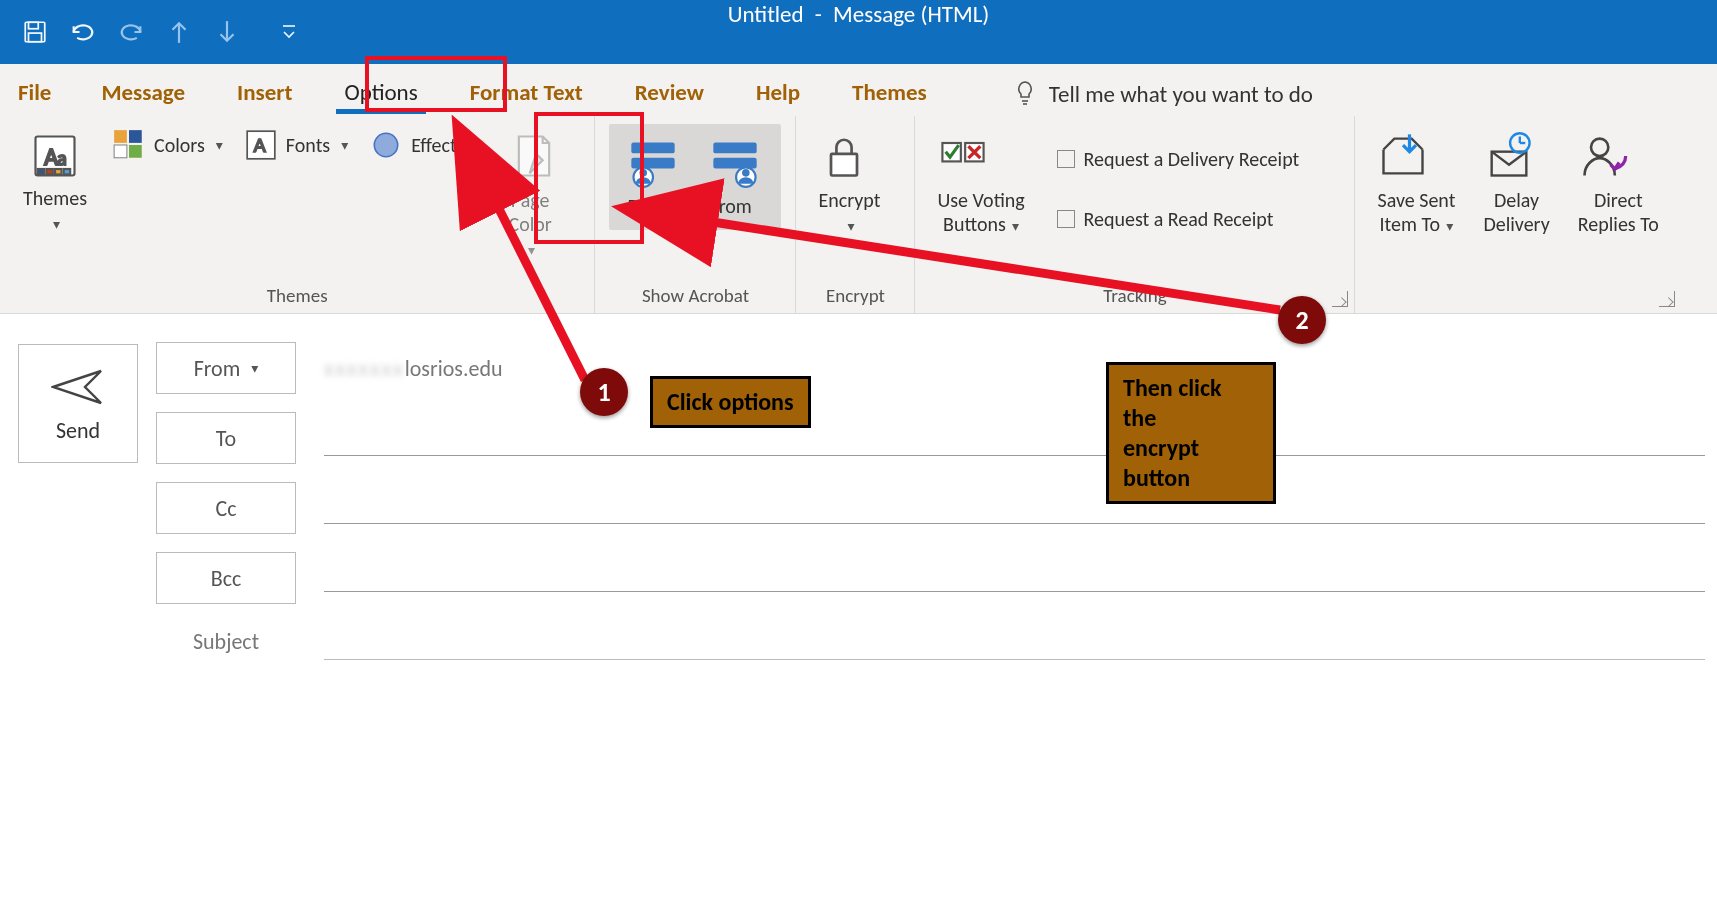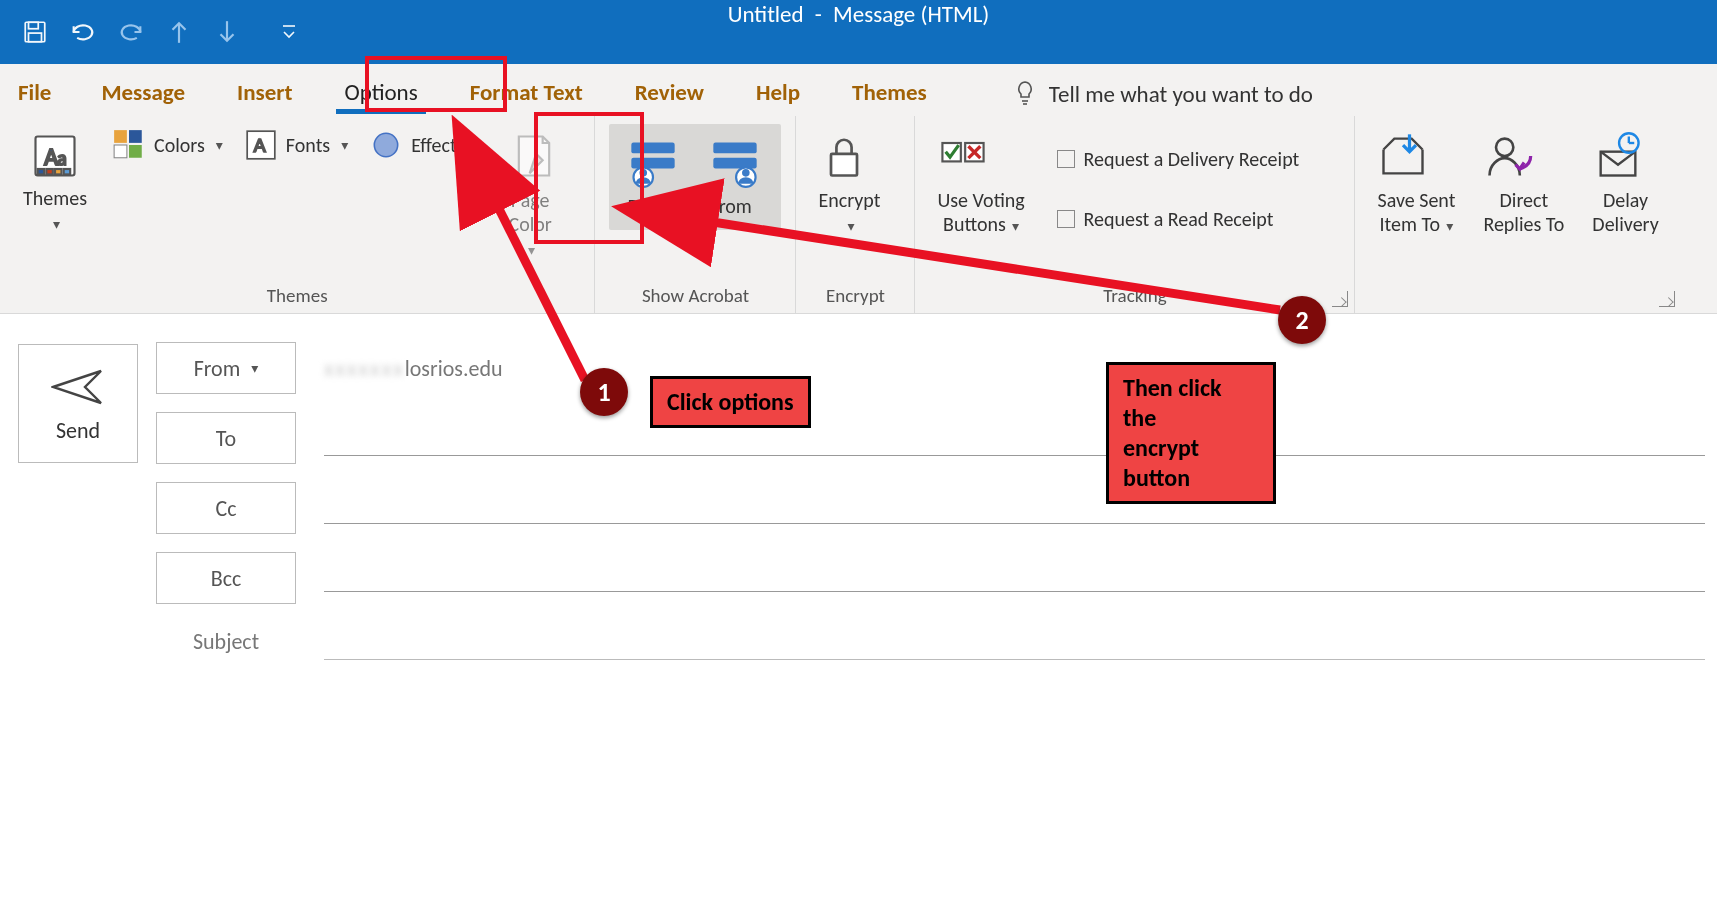--- a/index.html
+++ b/index.html
@@ -49,21 +49,21 @@
   .field-input { flex:1; height:44px; border:none; border-bottom:1px solid #999; font-size:22px; padding:4px 6px; outline:none; color:#444; }
   .from-val { font-size:22px; color:#777; }
   .from-val .blurred { color:#ccc; filter: blur(3px); letter-spacing:2px; }
   .right-col { flex:1; }
   .subject-row { margin-top: 6px; }
 
   
   .annot { position:absolute; pointer-events:none; }
   .redbox { border:4px solid #E81123; }
   .callout-num { width:48px; height:48px; border-radius:50%; background:#7E0A0A; color:#fff; font-weight:bold; font-size:26px; display:flex; align-items:center; justify-content:center; box-shadow:0 2px 4px rgba(0,0,0,.4); }
-  .callout-box { border:3px solid #000; background:#ef4444; padding:8px 14px; font-size:24px; font-weight:bold; color:#000; line-height:1.25; }
+  .callout-box { border:3px solid #000; background:#a16207; padding:8px 14px; font-size:24px; font-weight:bold; color:#000; line-height:1.25; }
   svg.arrow { position:absolute; overflow:visible; }
 
   
   .ico48 { width:52px; height:52px; }
   .ico32 { width:34px; height:34px; }
 
   .themes-big { display:flex; flex-direction:column; align-items:center; gap:4px; padding-right:6px;}
   .themes-stack { display:flex; flex-direction:row; gap:9px; }
 </style>
 </head>
@@ -261,37 +261,37 @@
       <div class="big-btn">
         <svg class="ico48" viewBox="0 0 48 48" fill="none" stroke="#444" stroke-width="2.2">
             <path d="M6 18v22h36V18"></path>
             <path d="M6 18l10-10h16l10 10"></path>
             <line x1="30" y1="4" x2="30" y2="20" stroke="#1E88E5" stroke-width="3"></line>
             <polyline points="24,14 30,20 36,14" stroke="#1E88E5" stroke-width="3" fill="none"></polyline>
           </svg>
         <div class="lbl"><span>Save Sent</span><br><span>Item To</span><span class="chev"> ▾</span></div>
       </div>
       <div class="big-btn">
-        <svg class="ico48" viewBox="0 0 48 48" fill="none" stroke="#444" stroke-width="2.4">
-            <circle cx="20" cy="16" r="8"></circle>
-            <path d="M6 42c0-10 8-16 14-16s14 6 14 16"></path>
-            <path d="M44 24c0 6-4 10-10 12" stroke="#8E24AA" stroke-width="3" fill="none"></path>
-            <polyline points="30,32 34,36 38,30" stroke="#8E24AA" stroke-width="3" fill="none"></polyline>
-          </svg>
-        <div class="lbl"><span>Direct</span><br><span>Replies To</span></div>
-      </div>
-      <div class="big-btn">
         <svg class="ico48" viewBox="0 0 48 48" fill="none" stroke="#444" stroke-width="2.2">
             <rect x="8" y="20" width="32" height="22"></rect>
             <polyline points="8,20 24,32 40,20"></polyline>
             <circle cx="34" cy="12" r="9" stroke="#1E88E5"></circle>
             <line x1="34" y1="12" x2="34" y2="6" stroke="#1E88E5"></line>
             <line x1="34" y1="12" x2="39" y2="12" stroke="#1E88E5"></line>
           </svg>
         <div class="lbl"><span>Delay</span><br><span>Delivery</span></div>
+      </div>
+      <div class="big-btn">
+        <svg class="ico48" viewBox="0 0 48 48" fill="none" stroke="#444" stroke-width="2.4">
+            <circle cx="20" cy="16" r="8"></circle>
+            <path d="M6 42c0-10 8-16 14-16s14 6 14 16"></path>
+            <path d="M44 24c0 6-4 10-10 12" stroke="#8E24AA" stroke-width="3" fill="none"></path>
+            <polyline points="30,32 34,36 38,30" stroke="#8E24AA" stroke-width="3" fill="none"></polyline>
+          </svg>
+        <div class="lbl"><span>Direct</span><br><span>Replies To</span></div>
       </div>
     </div>
     <div class="launcher"></div>
   </div>
 
 </div>
 
 <div class="compose">
   <div class="send-wrap">
     <svg width="54" height="40" viewBox="0 0 54 40" fill="none" stroke="#444" stroke-width="2.4">

